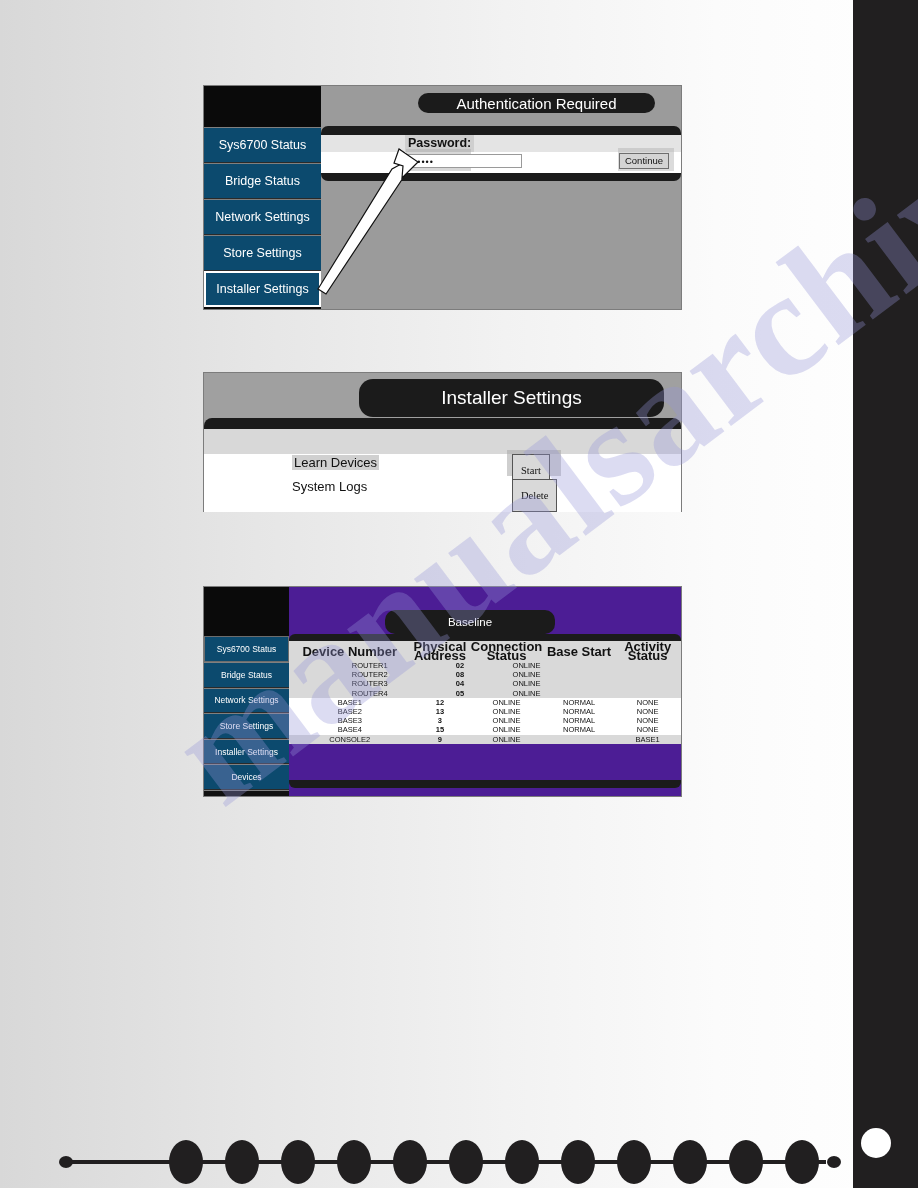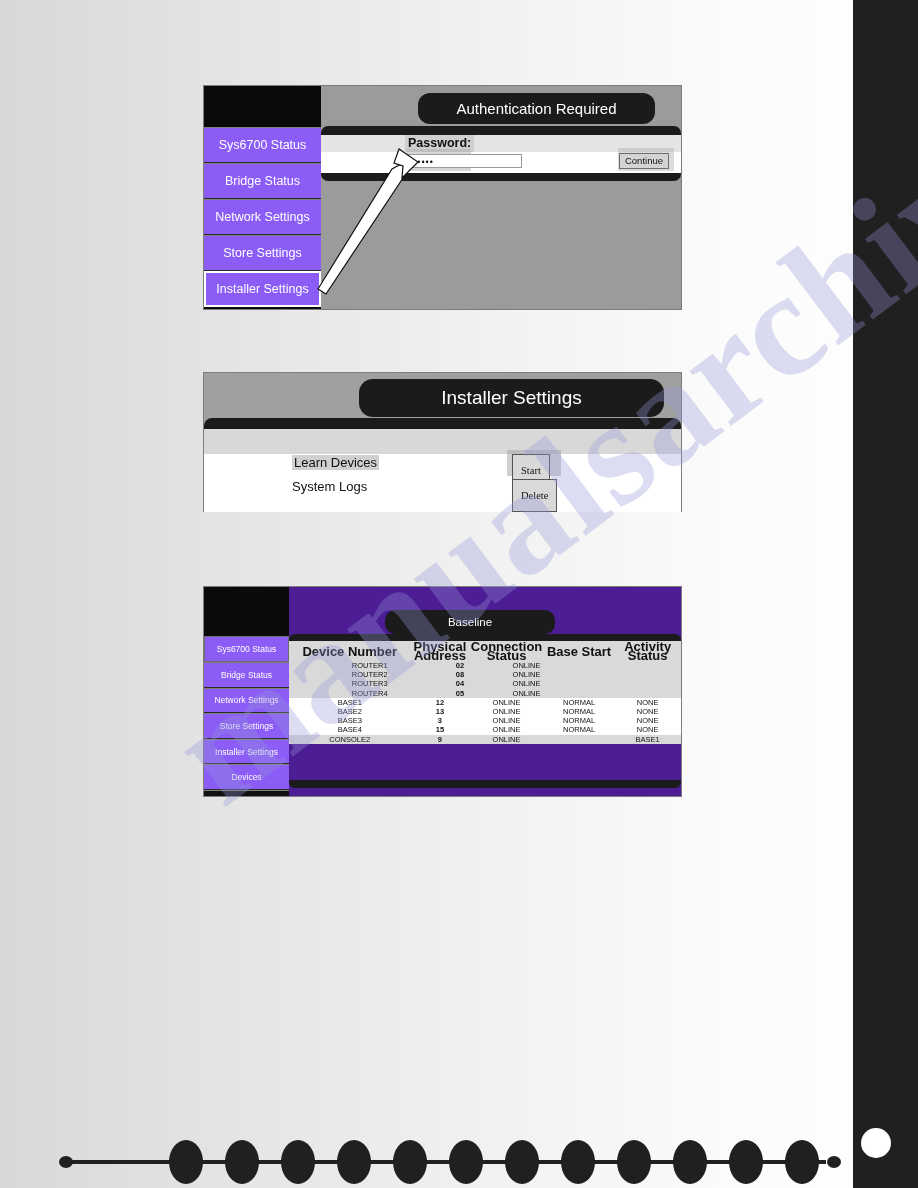--- a/index.html
+++ b/index.html
@@ -70,21 +70,21 @@
   
   .sidebar {
     background: #0a0a0a;
     box-sizing: border-box;
     flex: 0 0 auto;
     display: flex;
     flex-direction: column;
   }
   .sb-spacer { background: #0a0a0a; }
   .sb-item {
-    background: #8b5cf6;
+    background: #0c4a6e;
     color: #ffffff;
     text-align: center;
     display: flex;
     align-items: center;
     justify-content: center;
     border-top: 1px solid #808080;
     border-bottom: 1px solid #2a2a2a;
     box-sizing: border-box;
     font-family: "Liberation Sans", sans-serif;
   }
@@ -110,21 +110,21 @@
     color: #ffffff;
     border-radius: 11px;
     display: flex;
     align-items: center;
     justify-content: center;
     font-weight: normal;
     box-sizing: border-box;
   }
   #p1-title {
     left: 97px; top: 7px;
-    width: 237px; height: 31px;
+    width: 237px; height: 20px;
     font-size: 15px;
     border-radius: 12px;
   }
 
   .form-strip-top {
     position: absolute;
     left: 0; top: 40px;
     width: 100%; height: 9px;
     background: #1b1b1b;
     border-radius: 7px 7px 0 0;

